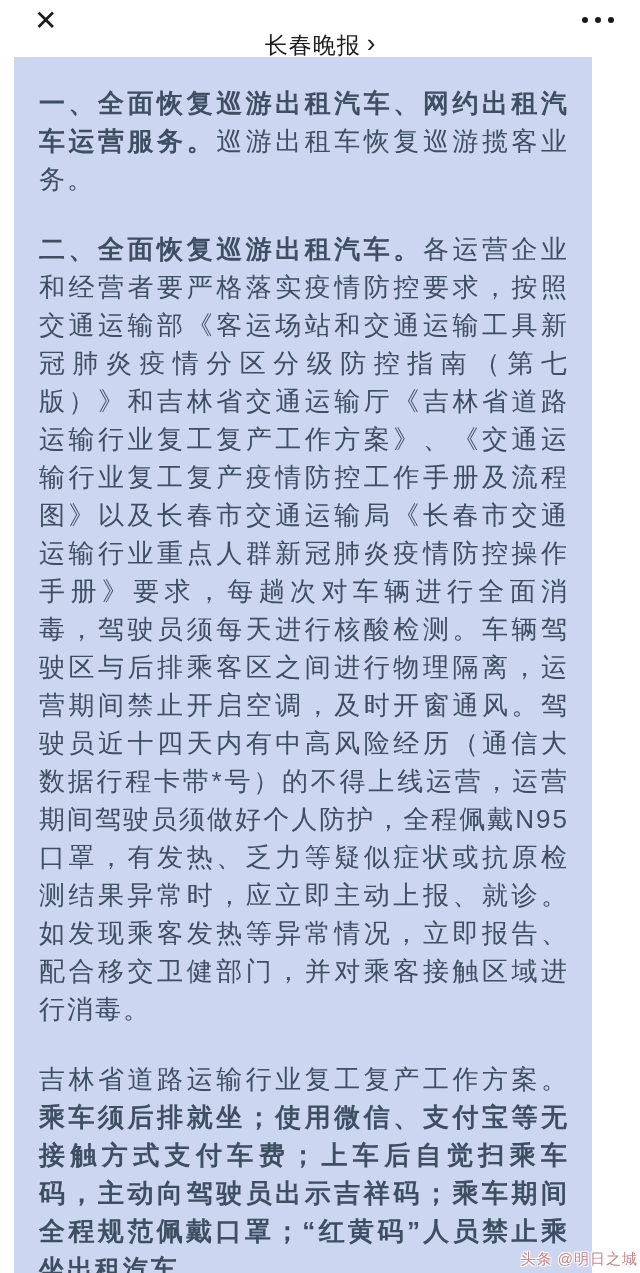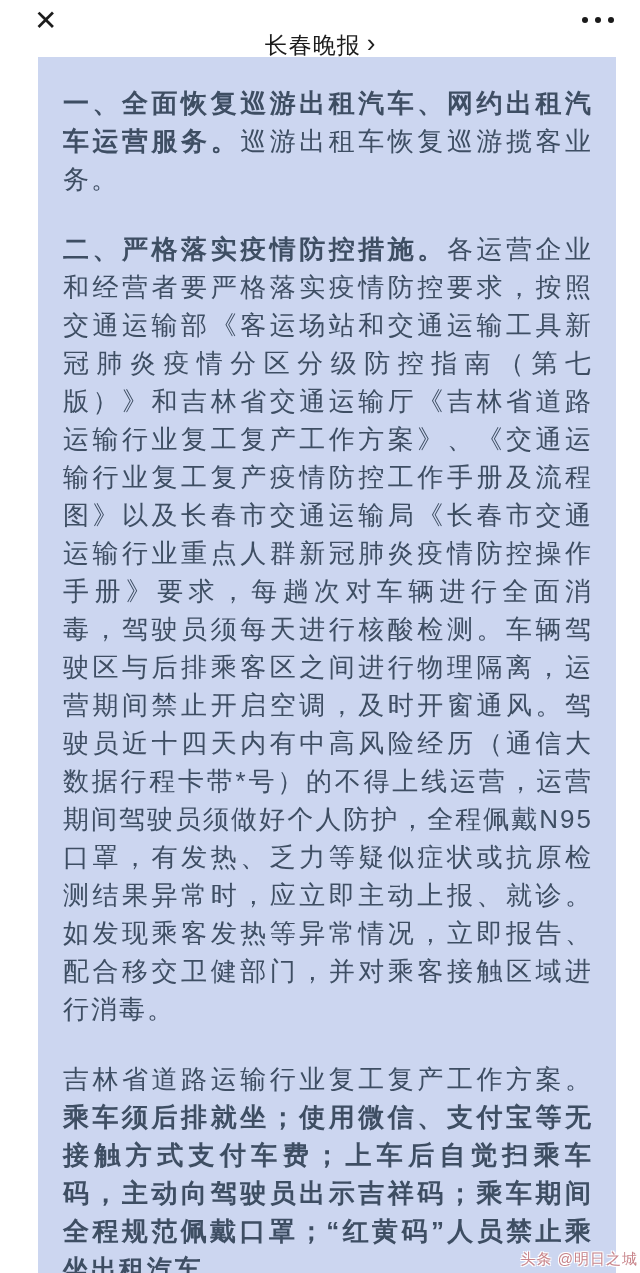--- a/index.html
+++ b/index.html
@@ -43,21 +43,21 @@
   .more{
     position:absolute;right:26px;top:17px;
     display:flex;gap:7px;cursor:pointer;
   }
   .more i{
     display:block;width:6px;height:6px;border-radius:50%;
     background:#1a1a1a;
   }
   .content{
     position:absolute;
-    left:38px;top:57px;
+    left:14px;top:57px;
     width:578px;height:1216px;
     background:var(--content-bg);
     padding:27px 23px 14px 25px;
     overflow:hidden;
   }
   .content p{
     font-size:26px;
     line-height:38px;
     letter-spacing:2px;
     color:var(--text-color);
@@ -88,18 +88,18 @@
   <span class="more">
       <i></i>
       <i></i>
       <i></i>
     </span>
 </div>
 
 <div class="content">
   <div id="paragraphs">
       <p><b>一、全面恢复巡游出租汽车、网约出租汽车运营服务。</b><span>巡游出租车恢复巡游揽客业务。</span></p>
-      <p><b>二、严格落实疫情防控措施。</b><span>各运营企业和经营者要严格落实疫情防控要求，按照交通运输部《客运场站和交通运输工具新冠肺炎疫情分区分级防控指南（第七版）》和吉林省交通运输厅《吉林省道路运输行业复工复产工作方案》、《交通运输行业复工复产疫情防控工作手册及流程图》以及长春市交通运输局《长春市交通运输行业重点人群新冠肺炎疫情防控操作手册》要求，每趟次对车辆进行全面消毒，驾驶员须每天进行核酸检测。车辆驾驶区与后排乘客区之间进行物理隔离，运营期间禁止开启空调，及时开窗通风。驾驶员近十四天内有中高风险经历（通信大数据行程卡带*号）的不得上线运营，运营期间驾驶员须做好个人防护，全程佩戴N95口罩，有发热、乏力等疑似症状或抗原检测结果异常时，应立即主动上报、就诊。如发现乘客发热等异常情况，立即报告、配合移交卫健部门，并对乘客接触区域进行消毒。</span></p>
+      <p><b>二、全面恢复巡游出租汽车。</b><span>各运营企业和经营者要严格落实疫情防控要求，按照交通运输部《客运场站和交通运输工具新冠肺炎疫情分区分级防控指南（第七版）》和吉林省交通运输厅《吉林省道路运输行业复工复产工作方案》、《交通运输行业复工复产疫情防控工作手册及流程图》以及长春市交通运输局《长春市交通运输行业重点人群新冠肺炎疫情防控操作手册》要求，每趟次对车辆进行全面消毒，驾驶员须每天进行核酸检测。车辆驾驶区与后排乘客区之间进行物理隔离，运营期间禁止开启空调，及时开窗通风。驾驶员近十四天内有中高风险经历（通信大数据行程卡带*号）的不得上线运营，运营期间驾驶员须做好个人防护，全程佩戴N95口罩，有发热、乏力等疑似症状或抗原检测结果异常时，应立即主动上报、就诊。如发现乘客发热等异常情况，立即报告、配合移交卫健部门，并对乘客接触区域进行消毒。</span></p>
       <p><span>吉林省道路运输行业复工复产工作方案。</span><b>乘车须后排就坐；使用微信、支付宝等无接触方式支付车费；上车后自觉扫乘车码，主动向驾驶员出示吉祥码；乘车期间全程规范佩戴口罩；“红黄码”人员禁止乘坐出租汽车。</b></p>
     </div>
 </div>
 
 <div class="watermark">头条 @明日之城</div>
 
 </body></html>

